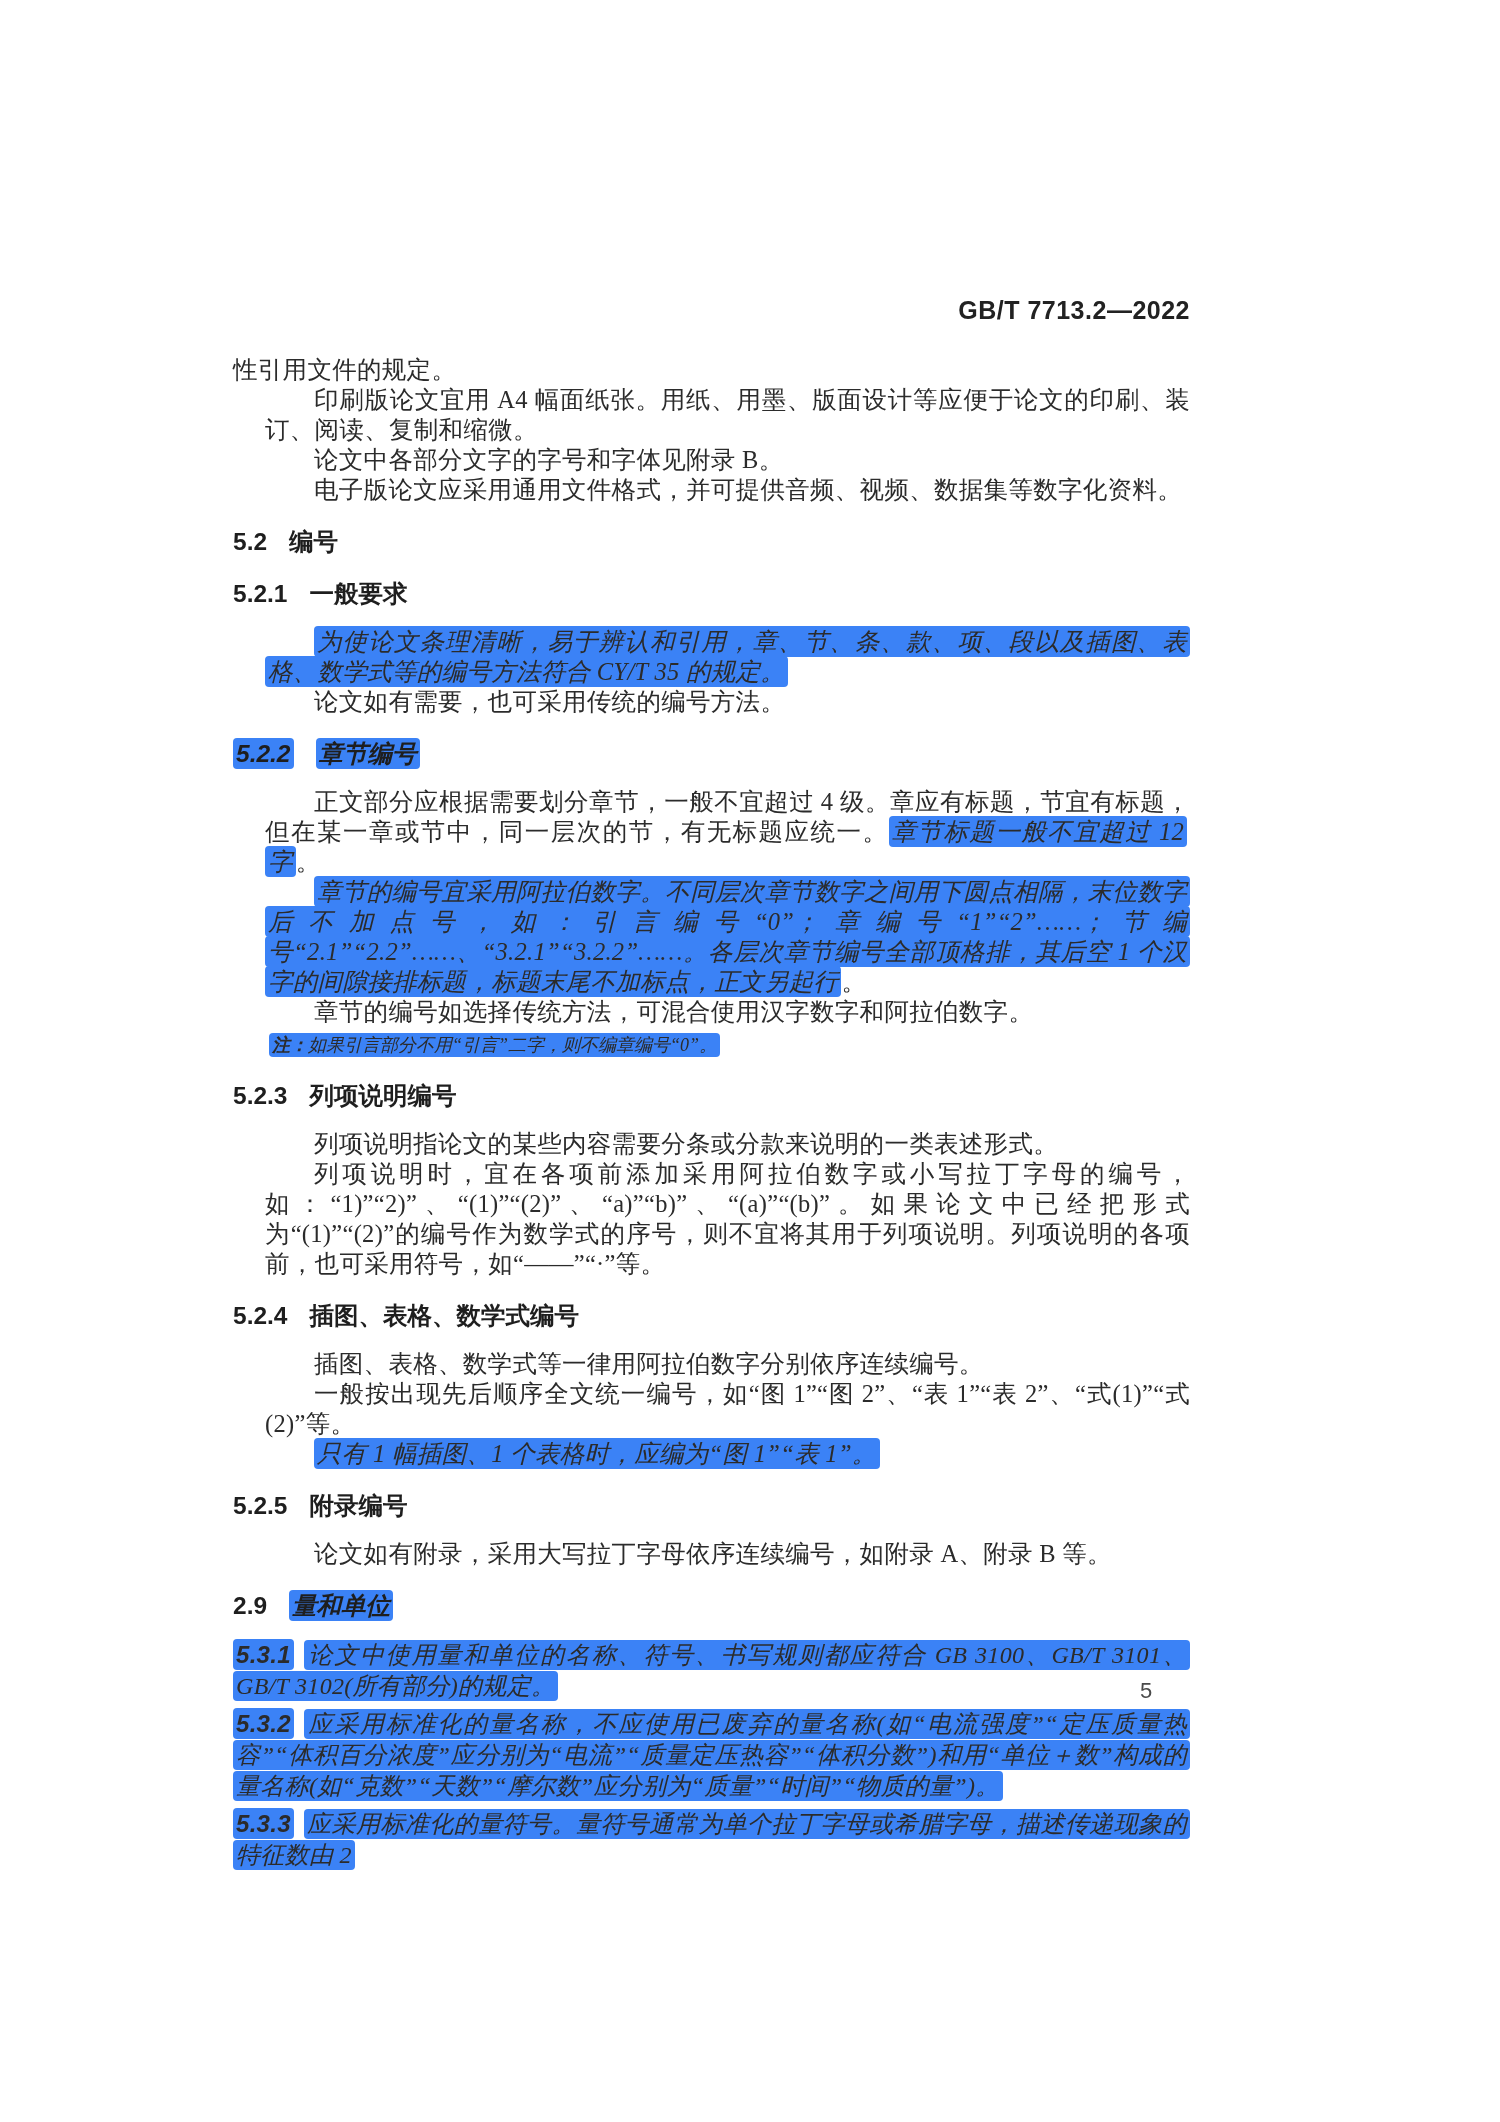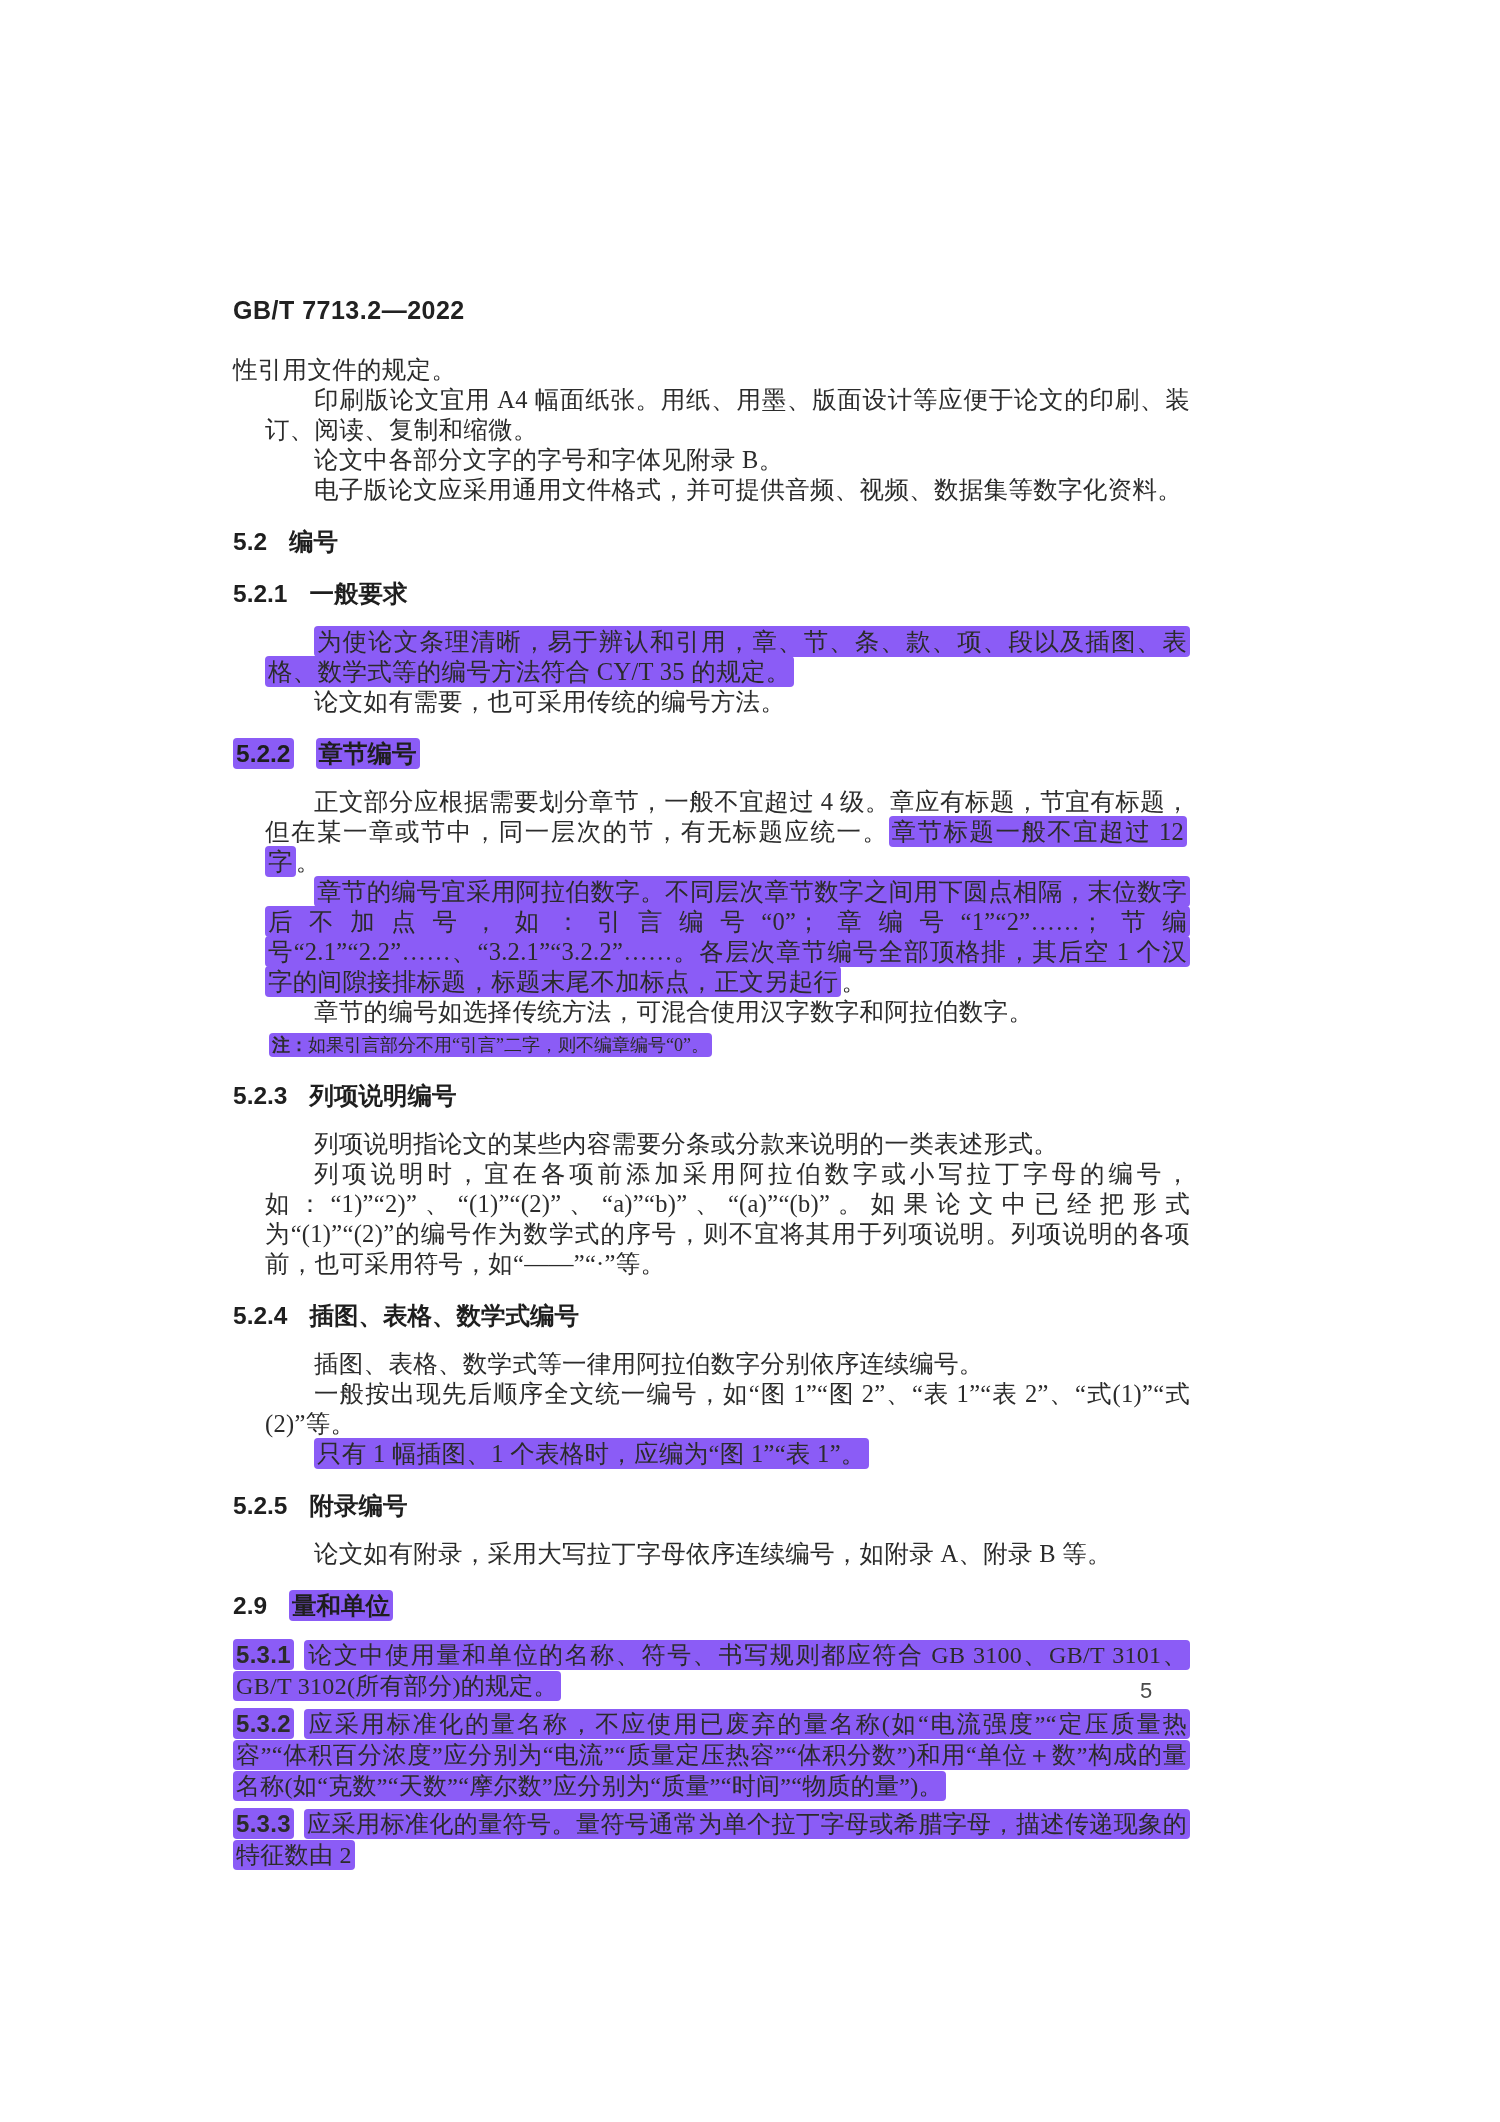--- a/index.html
+++ b/index.html
@@ -15,21 +15,21 @@
     color: #2b2b2b;
     overflow: hidden;
   }
   .page {
     position: absolute;
     left: 233px;
     top: 296px;
     width: 957px;
   }
   .doc-number {
-    text-align: left;
+    text-align: right;
     font-family: "Liberation Sans", sans-serif;
     font-weight: bold;
     font-size: 25px;
     letter-spacing: 0.5px;
     margin: 0 0 30px 0;
     color: #222;
   }
   p.body-text {
     margin: 0;
     font-size: 24.5px;
@@ -41,26 +41,27 @@
   .h2, .h3 {
     font-family: "Liberation Sans", sans-serif;
     font-weight: bold;
     font-size: 24.5px;
     line-height: 30px;
     margin: 22px 0 18px 0;
     color: #1e1e1e;
   }
   .h-num { margin-right: 22px; }
   mark.hl {
-    background: #8b5cf6;
+    background: #3b82f6;
     color: inherit;
     padding: 2px 3px;
     border-radius: 4px;
     -webkit-box-decoration-break: clone;
     box-decoration-break: clone;
+    font-style: italic;
   }
   p.note {
     margin: 4px 0 0 0;
     font-size: 18px;
     line-height: 28px;
     text-indent: 2em;
   }
   .note-label {
     font-family: "Liberation Sans", sans-serif;
     font-weight: bold;

